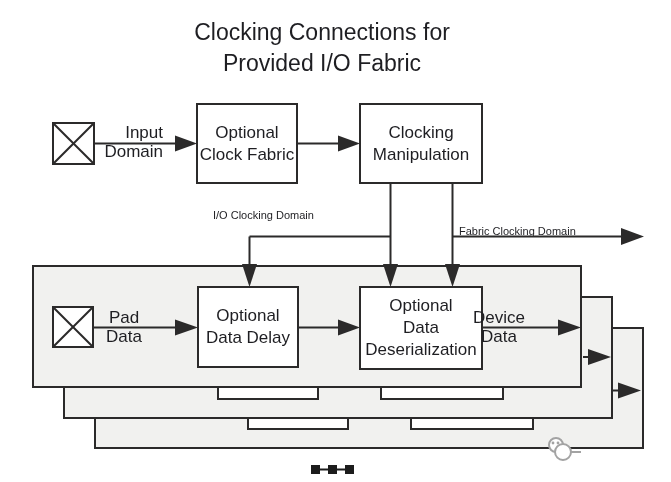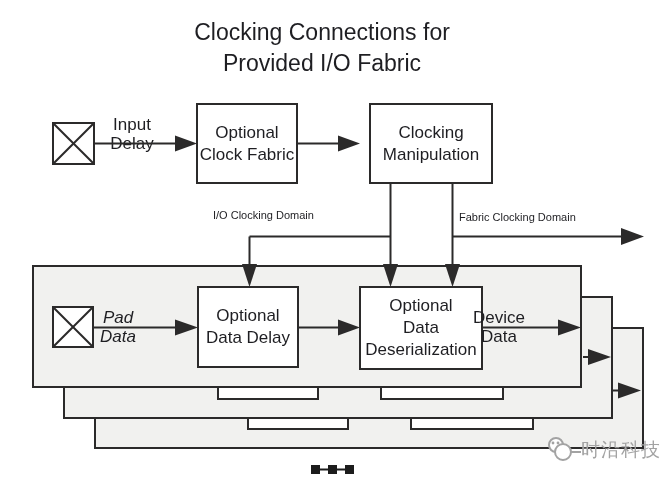--- a/index.html
+++ b/index.html
@@ -55,46 +55,46 @@
 
   <div class="abs panel" style="left:32px;top:265px;"></div>
 
   <div class="abs pad" style="left:52px;top:122px;width:43px;height:43px;">
     <svg width="39" height="39" viewBox="0 0 39 39">
       <line x1="0" y1="0" x2="39" y2="39" stroke="#2b2a2a" stroke-width="2"></line>
       <line x1="39" y1="0" x2="0" y2="39" stroke="#2b2a2a" stroke-width="2"></line>
     </svg>
   </div>
 
-  <div class="abs lbl" style="left:101px;top:115px;width:62px;">
+  <div class="abs lbl" style="left:101px;top:123px;width:62px;text-align:right;">
     <span>Input</span>
-    <span>Delay</span>
+    <span>Domain</span>
   </div>
 
   <div class="abs box" style="left:196px;top:103px;width:102px;height:81px;">
     <span>Optional</span>
     <span>Clock Fabric</span>
   </div>
 
-  <div class="abs box" style="left:369px;top:103px;width:124px;height:81px;">
+  <div class="abs box" style="left:359px;top:103px;width:124px;height:81px;">
     <span>Clocking</span>
     <span>Manipulation</span>
   </div>
 
   <div class="abs domain-lbl" style="left:213px;top:206px;">I/O Clocking Domain</div>
-  <div class="abs domain-lbl" style="left:459px;top:208px;">Fabric Clocking Domain</div>
+  <div class="abs domain-lbl" style="left:459px;top:222px;">Fabric Clocking Domain</div>
 
   <div class="abs pad" style="left:52px;top:306px;width:42px;height:42px;">
     <svg width="38" height="38" viewBox="0 0 38 38">
       <line x1="0" y1="0" x2="38" y2="38" stroke="#2b2a2a" stroke-width="2"></line>
       <line x1="38" y1="0" x2="0" y2="38" stroke="#2b2a2a" stroke-width="2"></line>
     </svg>
   </div>
 
-  <div class="abs lbl" style="left:89px;top:308px;width:58px;font-style:italic;">
+  <div class="abs lbl" style="left:95px;top:308px;width:58px;">
     <span>Pad</span>
     <span>Data</span>
   </div>
 
   <div class="abs box" style="left:197px;top:286px;width:102px;height:82px;">
     <span>Optional</span>
     <span>Data Delay</span>
   </div>
 
   <div class="abs box" style="left:359px;top:286px;width:124px;height:84px;line-height:22px;">
@@ -178,16 +178,15 @@
   </svg>
 
   <div class="abs watermark">
     <svg width="36" height="28" viewBox="0 0 36 28">
       <circle cx="11" cy="9" r="7" fill="#ffffff" stroke="#a3a3a3" stroke-width="2"></circle>
       <circle cx="18" cy="16" r="8" fill="#ffffff" stroke="#a3a3a3" stroke-width="2"></circle>
       <circle cx="8" cy="7" r="1.4" fill="#a3a3a3" stroke="none"></circle>
       <circle cx="13" cy="7" r="1.4" fill="#a3a3a3" stroke="none"></circle>
       <line x1="26" y1="16" x2="36" y2="16" stroke="#a3a3a3" stroke-width="2"></line>
     </svg>
-    <span class="wm-text">时沿科技</span>
   </div>
 
 </div>
 
 </body></html>

